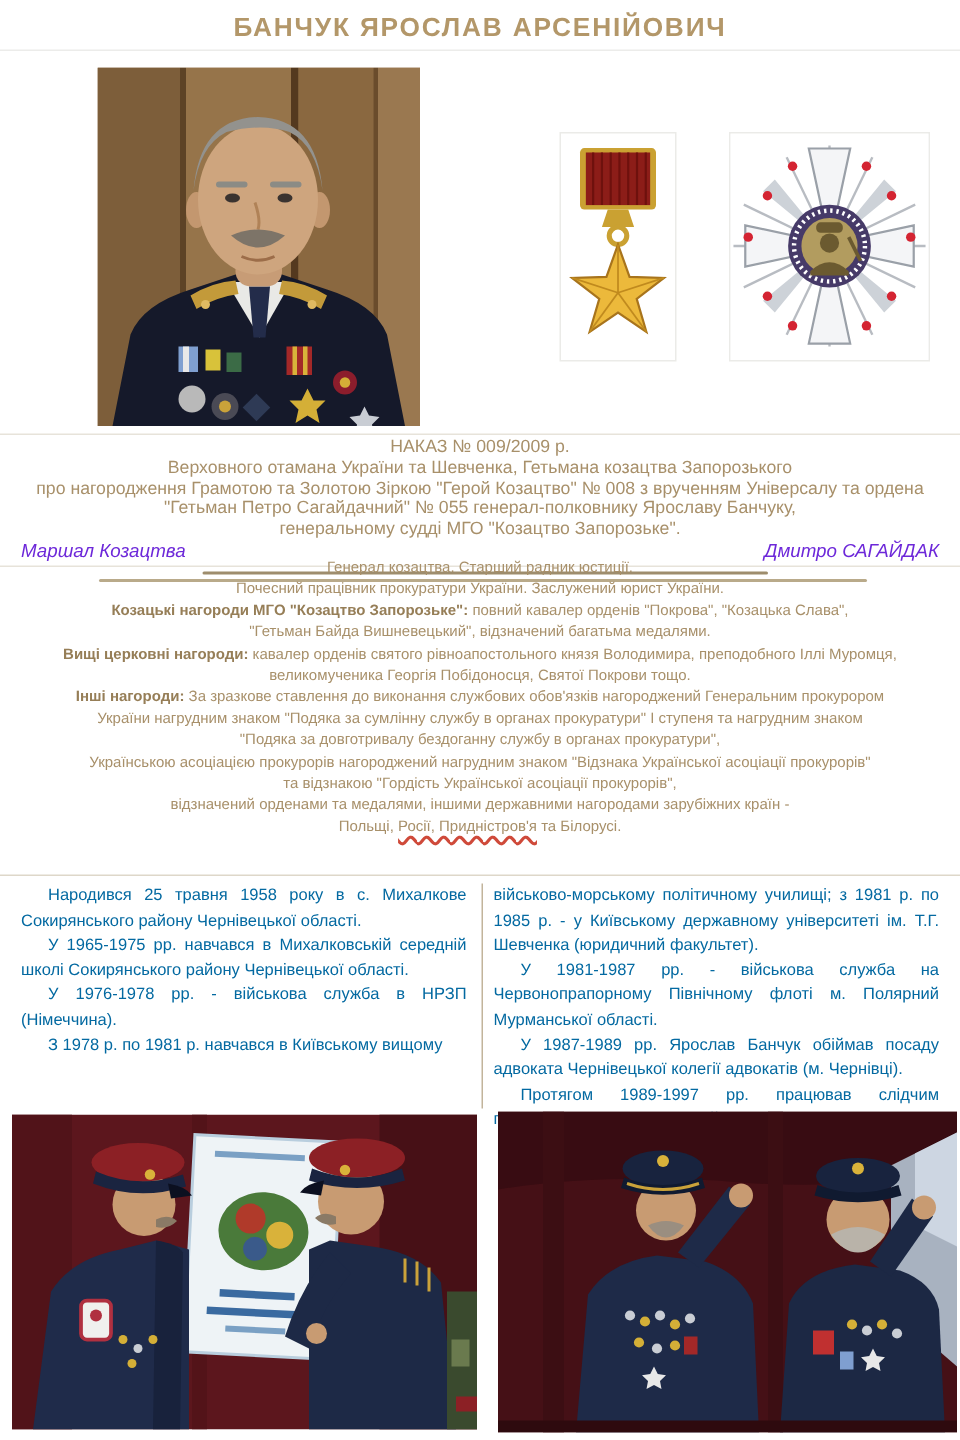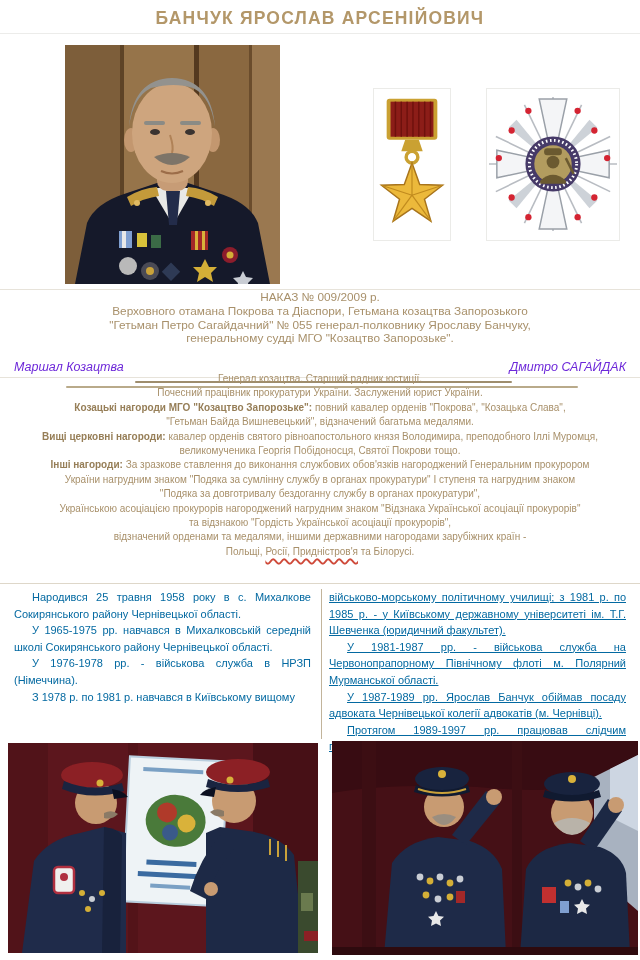--- a/index.html
+++ b/index.html
@@ -34,21 +34,21 @@
   .awards { position:absolute; top:372px; left:0; width:640px; text-align:center;
             font-size:10px; line-height:14.4px; color:#a8906a; }
   .awards b { font-weight:bold; color:#967e57; }
   .red-wavy { text-decoration-line:underline; text-decoration-style:wavy;
               text-decoration-color:#cf4a3a; text-decoration-thickness:2px;
               text-underline-offset:3px; }
 
   .bio-col { position:absolute; top:589px; width:297px; font-size:11px;
              line-height:16.6px; color:#0369a1; text-align:justify; }
   .bio-left  { left:14px; }
-  .bio-right { left:329px;text-decoration:underline; }
+  .bio-right { left:329px; }
   .bio-col p { margin:0; }
   .bio-col p.indent { text-indent:18px; }
   .bio-divider { position:absolute; left:321px; top:589px; width:1px; height:150px; background:#c2b49b; }
 
   .photo { position:absolute; }
   .photo-left  { left:8px;  top:743px; width:310px; height:210px; }
   .photo-right { left:332px; top:741px; width:306px; height:214px; }
 </style>
 </head>
 <body>
@@ -176,21 +176,22 @@
       <circle cx="67" cy="74" r="6.5" fill="#6b5a30"></circle>
       <path d="M54,93 q13,-12 26,0 l0,3 h-26 Z" fill="#6b5a30"></path>
       <line x1="80" y1="70" x2="88" y2="86" stroke="#6b5a30" stroke-width="2.5"></line>
     </svg>
   </div>
 
   <div class="hr hr-top"></div>
 
   <div class="decree">
     <div>НАКАЗ № 009/2009 р.</div>
-    <div>Верховного отамана Покрова та Діаспори, Гетьмана козацтва Запорозького</div>
+    <div>Верховного отамана України та Шевченка, Гетьмана козацтва Запорозького</div>
+    <div>про нагородження Грамотою та Золотою Зіркою "Герой Козацтво" № 008 з врученням Універсалу та ордена</div>
     <div>"Гетьман Петро Сагайдачний" № 055 генерал-полковнику Ярославу Банчуку,</div>
     <div>генеральному судді МГО "Козацтво Запорозьке".</div>
   </div>
 
   <div class="signatures">
     <span>Маршал Козацтва</span>
     <span>Дмитро САГАЙДАК</span>
   </div>
 
   <div class="hr hr-sig"></div>

